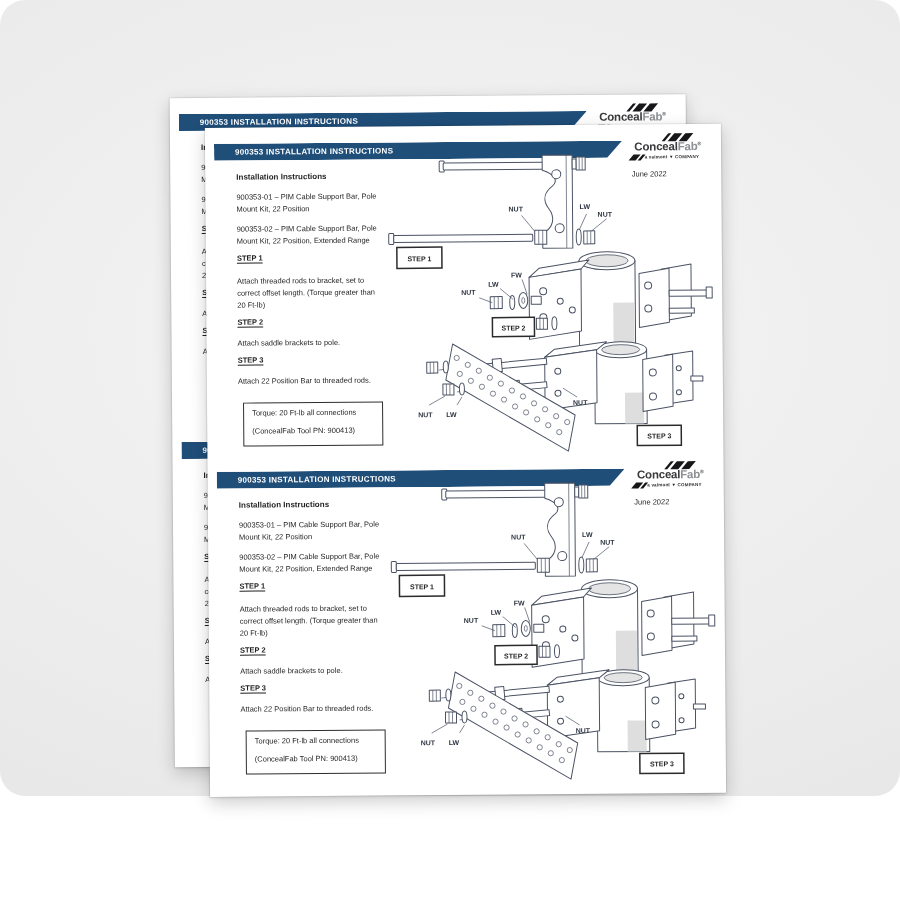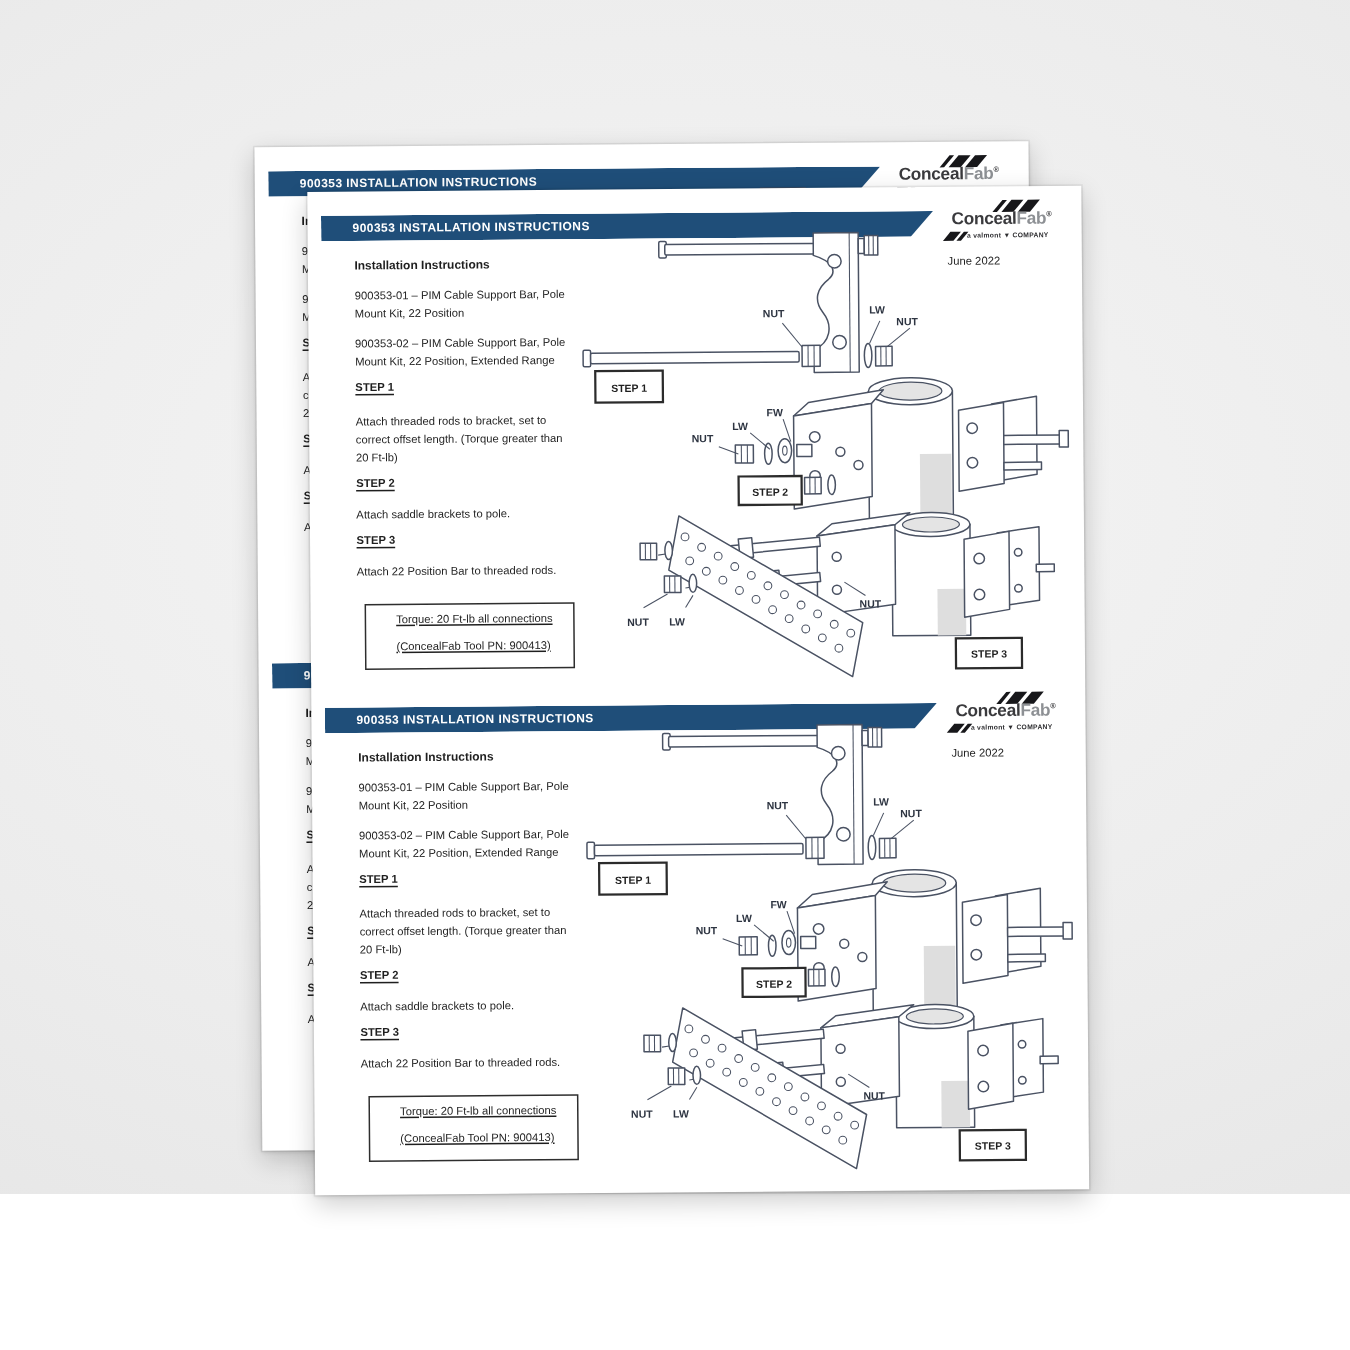--- a/index.html
+++ b/index.html
@@ -1,19 +1,19 @@
 <!DOCTYPE html>
 <html style="--bar-color: #1F4E79; --ink: #4a5263;"><head>
 <meta charset="utf-8">
 <style>
   html,body{margin:0;padding:0;width:900px;height:900px;overflow:hidden;
     font-family:"Liberation Sans","DejaVu Sans",sans-serif;}
   :root{--bar-color:#1F4E79;--ink:#4a5263;--text:#1f1f1f;}
   .scene{position:absolute;inset:0;width:900px;height:796px;
-    background:radial-gradient(120% 90% at 50% 42%, #f5f5f5 0%, #ececec 55%, #e3e3e3 100%);}
+    background:radial-gradient(120% 90% at 50% 42%, #f5f5f5 0%, #ececec 55%, #e3e3e3 100%);border-radius:25px;}
   .stack{position:absolute;inset:0;transform:rotate(-0.45deg);transform-origin:50% 50%;}
   .sheet{position:absolute;width:516px;height:669px;background:#ffffff;overflow:hidden;
     box-shadow:0 6px 18px rgba(0,0,0,.20), 0 1px 3px rgba(0,0,0,.12);
     outline:1px solid rgba(0,0,0,.06);}
   .sheet.back{left:172px;top:96px;}
   .sheet.front{left:207px;top:126px;}
 
   .copy{position:absolute;left:0;width:516px;height:330px;color:var(--text);}
 
   .bar{position:absolute;left:9px;top:0;width:408px;height:17px;background:var(--bar-color);
@@ -33,21 +33,21 @@
   .logo .tagrow i{display:block;width:7px;height:6px;background:#17171a;transform:skewX(-40deg);}
   .logo .tagrow i.thin{width:3px;}
   .logo .tagline{font-size:4.5px;font-weight:700;color:#2d2d30;white-space:nowrap;letter-spacing:.2px;}
   .date{position:absolute;left:404px;top:29px;width:80px;text-align:center;font-size:7.5px;}
 
   .txt{position:absolute;left:31px;font-size:7.5px;line-height:12px;white-space:nowrap;}
   .txt.bold{font-weight:700;font-size:8px;}
   .steplab{position:absolute;left:31px;font-size:7.5px;font-weight:700;
     text-decoration:underline;text-underline-offset:2px;white-space:nowrap;}
   .torque{position:absolute;left:36px;top:259px;width:138px;height:42px;border:1.5px solid #2e2e2e;background:#fff;}
-  .torque div{position:absolute;left:20px;font-size:7.5px;white-space:nowrap;text-decoration:underline;}
+  .torque div{position:absolute;left:8px;font-size:7.5px;white-space:nowrap;}
   .torque .t1{top:5px;}
   .torque .t2{top:23px;}
 
   .diagram{position:absolute;left:170px;top:10px;width:340px;height:318px;}
   .diagram .fw{stroke:var(--ink);fill:#fff;stroke-width:1;stroke-linejoin:round;}
   .diagram .shade{fill:#dedede;stroke:none;}
   .diagram .inner{fill:#e4e4e4;stroke:var(--ink);stroke-width:.8;}
   .diagram .thin{stroke:var(--ink);stroke-width:.7;fill:none;}
   .diagram .dash{stroke:var(--ink);stroke-width:.7;fill:none;stroke-dasharray:5 2 1 2;}
   .diagram text{fill:#2e3542;font:700 7px "Liberation Sans","DejaVu Sans",sans-serif;}

